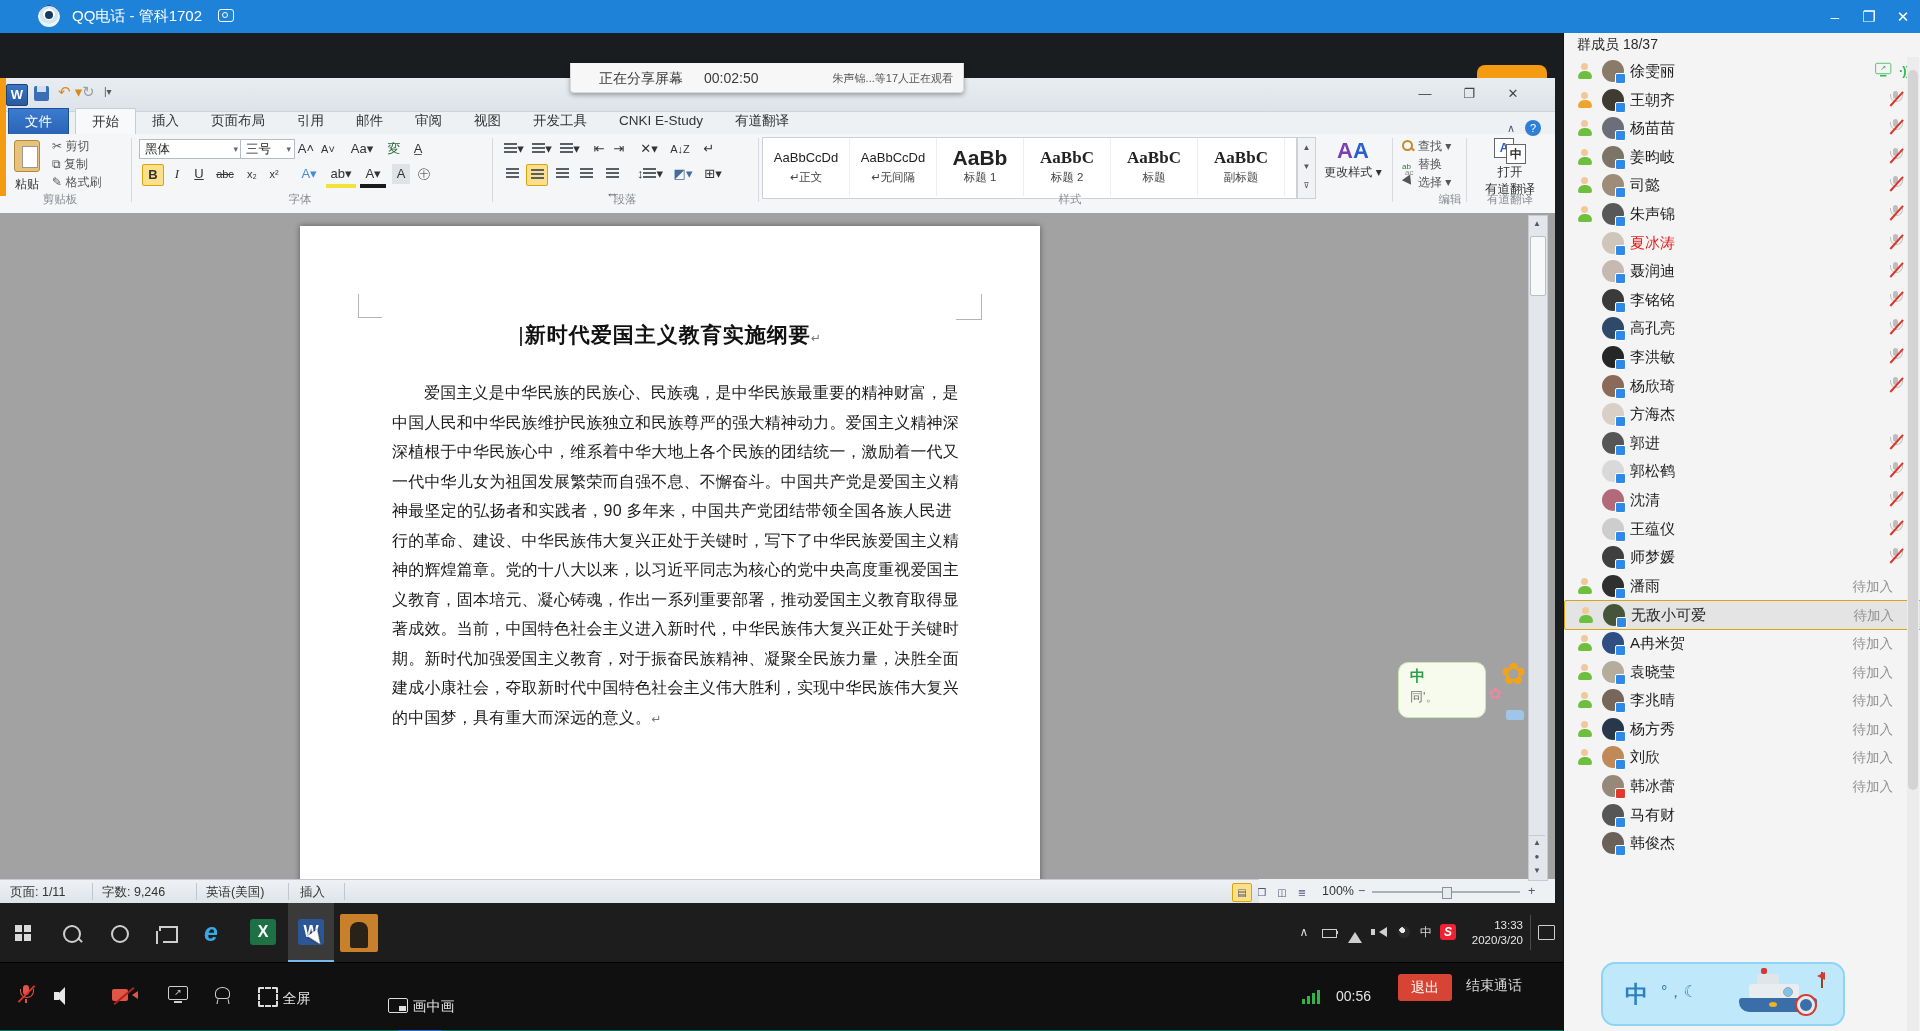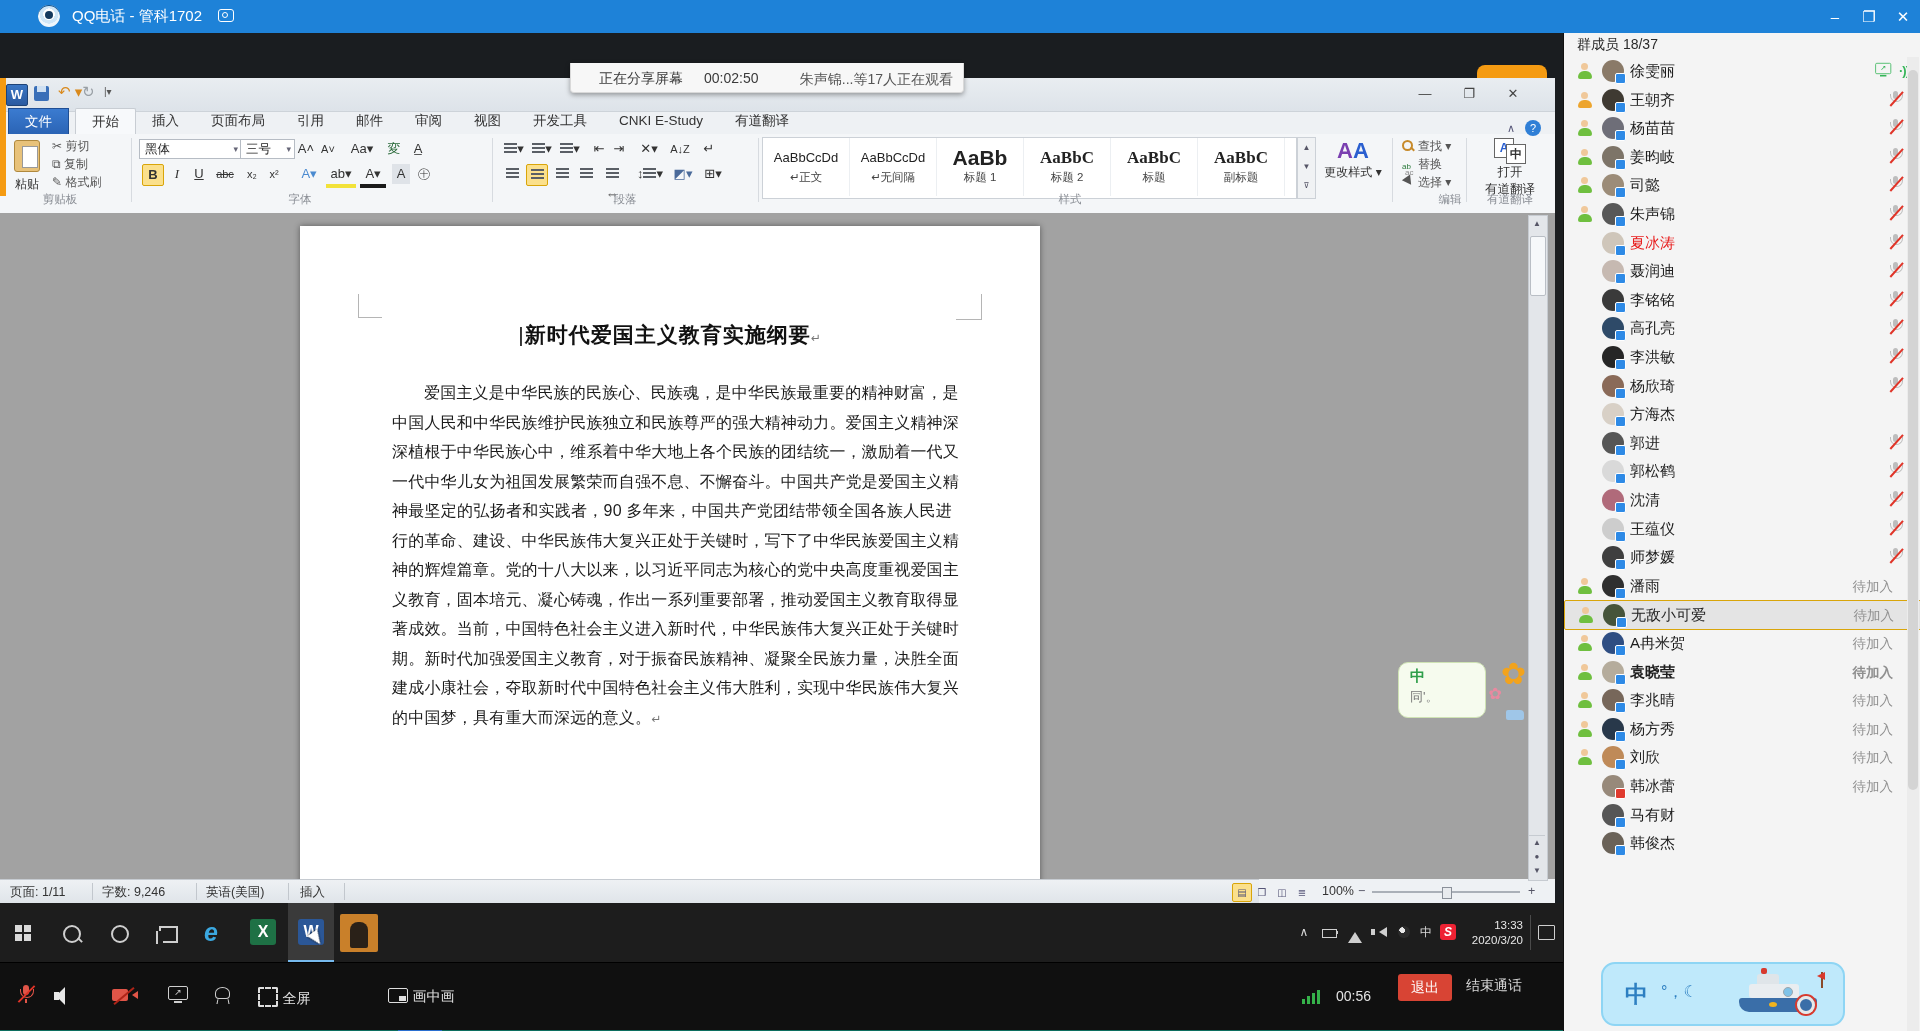--- a/index.html
+++ b/index.html
@@ -22,21 +22,21 @@
   
   #stage{position:absolute;left:0;top:33px;width:1563px;height:998px;background:#1a1d20;}
   #orange-strip{position:absolute;left:0;top:45px;width:6px;height:118px;background:#f59b12;}
   #orange-tab{position:absolute;left:1477px;top:32px;width:70px;height:15px;background:#f59b12;border-radius:8px 8px 0 0;}
 
   
   #banner{position:absolute;left:570px;top:30px;width:392px;height:29px;background:#f7f7f7;border:1px solid #d9d9d9;
           border-top:none;border-radius:0 0 4px 4px;box-shadow:0 2px 5px rgba(0,0,0,.35);z-index:40;color:#3a3a3a;}
   #banner .b-label{position:absolute;left:28px;top:7px;font-size:14px;}
   #banner .b-time{position:absolute;left:133px;top:7px;font-size:14px;}
-  #banner .b-view{position:absolute;right:10px;top:8px;font-size:14px;color:#555;}
+  #banner .b-view{position:absolute;right:10px;top:8px;font-size:11px;color:#555;}
 
   
   #word{position:absolute;left:0;top:45px;width:1555px;height:825px;background:#eef1f4;}
   #chrome{position:absolute;left:0;top:0;width:100%;height:33px;
           background:linear-gradient(#e9edf1,#dde3e9);border-bottom:1px solid #cdd3d9;}
   .qat{position:absolute;top:6px;height:20px;}
   .w-tile{left:6px;width:20px;height:20px;background:linear-gradient(#3a76c4,#2a5aa0);color:#fff;font-weight:bold;
           font-size:13px;text-align:center;line-height:20px;border-radius:2px;border:1px solid #1e4377;}
   .disk{left:34px;width:15px;height:15px;top:8px;background:#3a6fb8;border-radius:2px;}
   .disk::after{content:"";position:absolute;left:3px;top:0;width:9px;height:6px;background:#cfe0f2;}
@@ -499,21 +499,21 @@
       <div class="notif"></div>
     </div>
 
     <div id="callbar">
       <span class="abs" style="left:16px;top:21px;"><span class="i-mic red"><i class="cap"></i><i class="bow"></i><i class="stem"></i><i class="slash"></i></span></span>
       <span class="abs" style="left:54px;top:24px;"><span class="i-spkr"></span></span>
       <span class="abs" style="left:112px;top:24px;"><span class="i-cam"><i class="bodyr"></i><i class="lens"></i><i class="slash"></i></span></span>
       <span class="abs" style="left:168px;top:23px;"><span class="i-mon"><span class="scr">↗</span><i class="std"></i></span></span>
       <span class="abs" style="left:214px;top:23px;"><span class="i-board"></span></span>
       <span class="abs" style="left:258px;top:24px;"><span class="i-fs"></span> <span class="cb-lab" style="position:relative;top:-4px;">全屏</span></span>
-      <span class="abs" style="left:340px;top:25px;padding-left:48px;"><span class="i-pip"></span> <span class="cb-lab" style="position:relative;top:-2px;">画中画</span></span>
+      <span class="abs" style="left:340px;top:35px;padding-left:48px;"><span class="i-pip"></span> <span class="cb-lab" style="position:relative;top:-2px;">画中画</span></span>
 
       <span class="sigbars" style="left:1302px;top:27px;">
         <i style="left:0;height:5px;"></i>
           <i style="left:5px;height:8px;"></i>
           <i style="left:10px;height:11px;"></i>
           <i style="left:15px;height:14px;"></i>
       </span>
       <span class="abs cb-lab" style="left:1336px;top:25px;">00:56</span>
       <div id="exit-btn">退出</div>
       <div id="endcall">结束通话</div>
@@ -674,21 +674,21 @@
           <span class="pending">待加入</span>
         </div>
         <div class="mrow" style="top: 572px;">
           <span class="presence green"></span>
           <span class="avatar" style="background:#2f4e82">
             <i class="badge" style="background:#2e8ae6"></i>
           </span>
           <span class="mname">A冉米贺</span>
           <span class="pending">待加入</span>
         </div>
-        <div class="mrow" style="top: 601px; font-weight: bold;">
+        <div class="mrow" style="top: 601px;">
           <span class="presence green"></span>
           <span class="avatar" style="background:#b5ac9c">
             <i class="badge" style="background:#2e8ae6"></i>
           </span>
           <span class="mname">袁晓莹</span>
           <span class="pending">待加入</span>
         </div>
         <div class="mrow" style="top: 629px;">
           <span class="presence green"></span>
           <span class="avatar" style="background:#77675a">

